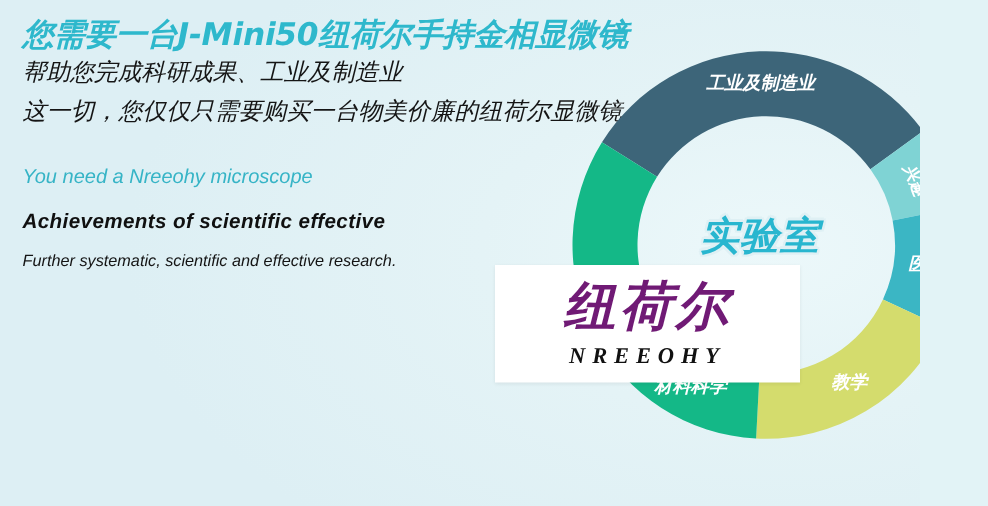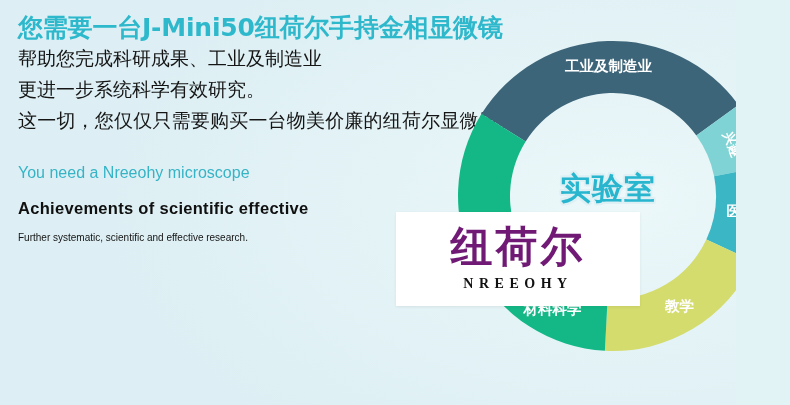--- a/index.html
+++ b/index.html
@@ -6,20 +6,21 @@
   body{
     width:790px;height:405px;overflow:hidden;
     font-family:"Liberation Sans","DejaVu Sans",sans-serif;
     background:#e2f3f6;
   }
   #stage{
     position:relative;width:736px;height:405px;overflow:hidden;
     background:
       radial-gradient(ellipse 520px 300px at 620px 200px, #ecf8fa 0%, #e4f3f6 45%, #ddeff4 100%),
       linear-gradient(160deg,#e4f3f7 0%,#e0f1f5 55%,#dcedf3 100%);
+    font-style: italic;
   }
 
   
   .copy{position:absolute;left:18px;top:12px;width:470px;}
   .headline{
     font-size:25px;font-weight:bold;color:#2eb8cc;
     letter-spacing:-0.2px;line-height:1.25;white-space:nowrap;
     font-family:"DejaVu Sans","Liberation Sans",sans-serif;
   }
   .sub-cn{
@@ -30,21 +31,21 @@
   .en-teal{
     margin-top:25px;font-size:16px;color:#36b4c6;line-height:1.45;
     font-family:"Liberation Sans",sans-serif;
   }
   .en-bold{
     margin-top:13px;font-size:16.5px;font-weight:bold;color:#101010;
     letter-spacing:0.3px;line-height:1.4;
     font-family:"Liberation Sans",sans-serif;
   }
   .en-body{
-    margin-top:10px;font-size:10px;color:#141414;line-height:1.55;
+    margin-top:10px;font-size:13px;color:#141414;line-height:1.55;
     font-family:"Liberation Sans",sans-serif;
   }
 
   
   #donut{
     position:absolute;left:458px;top:41px;width:310px;height:310px;
   }
   #donut svg{display:block;width:310px;height:310px;overflow:visible;}
   .seg-label{
     fill:#ffffff;font-size:14.5px;font-weight:bold;
@@ -74,34 +75,33 @@
     box-shadow:0 1px 3px rgba(0,0,0,0.07);
     display:flex;flex-direction:column;
     align-items:center;justify-content:center;
   }
   .logo-cn{
     color:#701a75;font-size:42px;font-weight:bold;line-height:1;
     letter-spacing:3px;margin-top:-2px;
     font-family:"DejaVu Sans","Liberation Sans",sans-serif;
   }
   .logo-en{
-    color:#111111;font-size:14px;letter-spacing:5.5px;line-height:1;
+    color:#111111;font-size:18px;letter-spacing:5.5px;line-height:1;
     margin-top:9px;font-weight:bold;
     font-family:"Liberation Serif","DejaVu Serif",serif;
   }
 </style>
 </head>
 <body>
 
 <div id="stage">
 
   <div class="copy">
     <div class="headline">您需要一台J-Mini50纽荷尔手持金相显微镜</div>
     <div class="sub-cn">帮助您完成科研成果、工业及制造业</div>
-    <div class="sub-cn">更进一步系统科学有效研究。</div>
     <div class="sub-cn l4">这一切，您仅仅只需要购买一台物美价廉的纽荷尔显微镜。</div>
     <div class="en-teal">You need a Nreeohy microscope</div>
     <div class="en-bold">Achievements of scientific effective</div>
     <div class="en-body">Further systematic, scientific and effective research.</div>
   </div>
 
   <div id="donut">
     <svg viewBox="0 0 310 310" xmlns="http://www.w3.org/2000/svg">
       <g id="slice-paths">
           <path d="M 23.55254509575397 72.86251404385324 A 155 155 0 0 1 280.39763412811686 63.89328589466666

